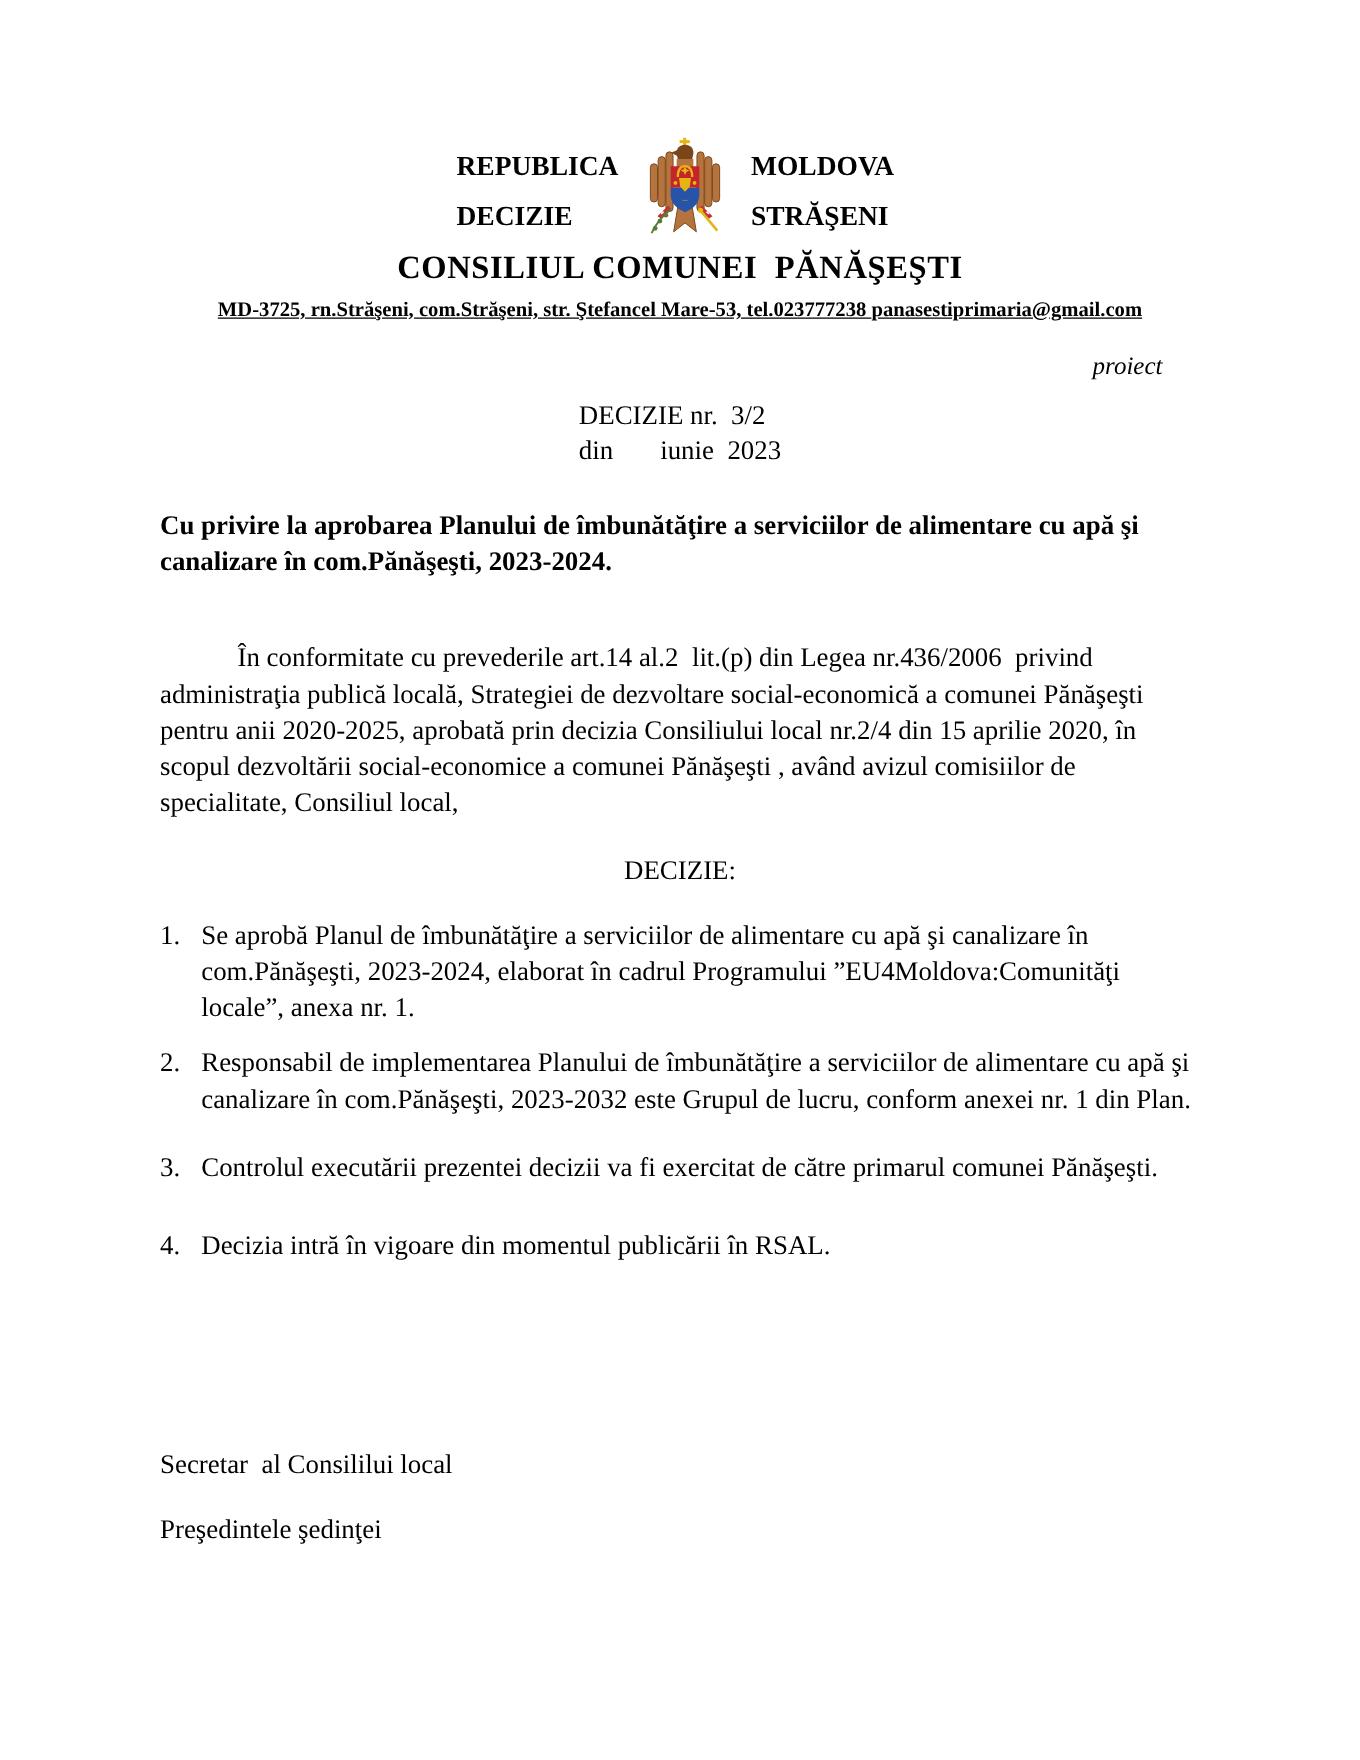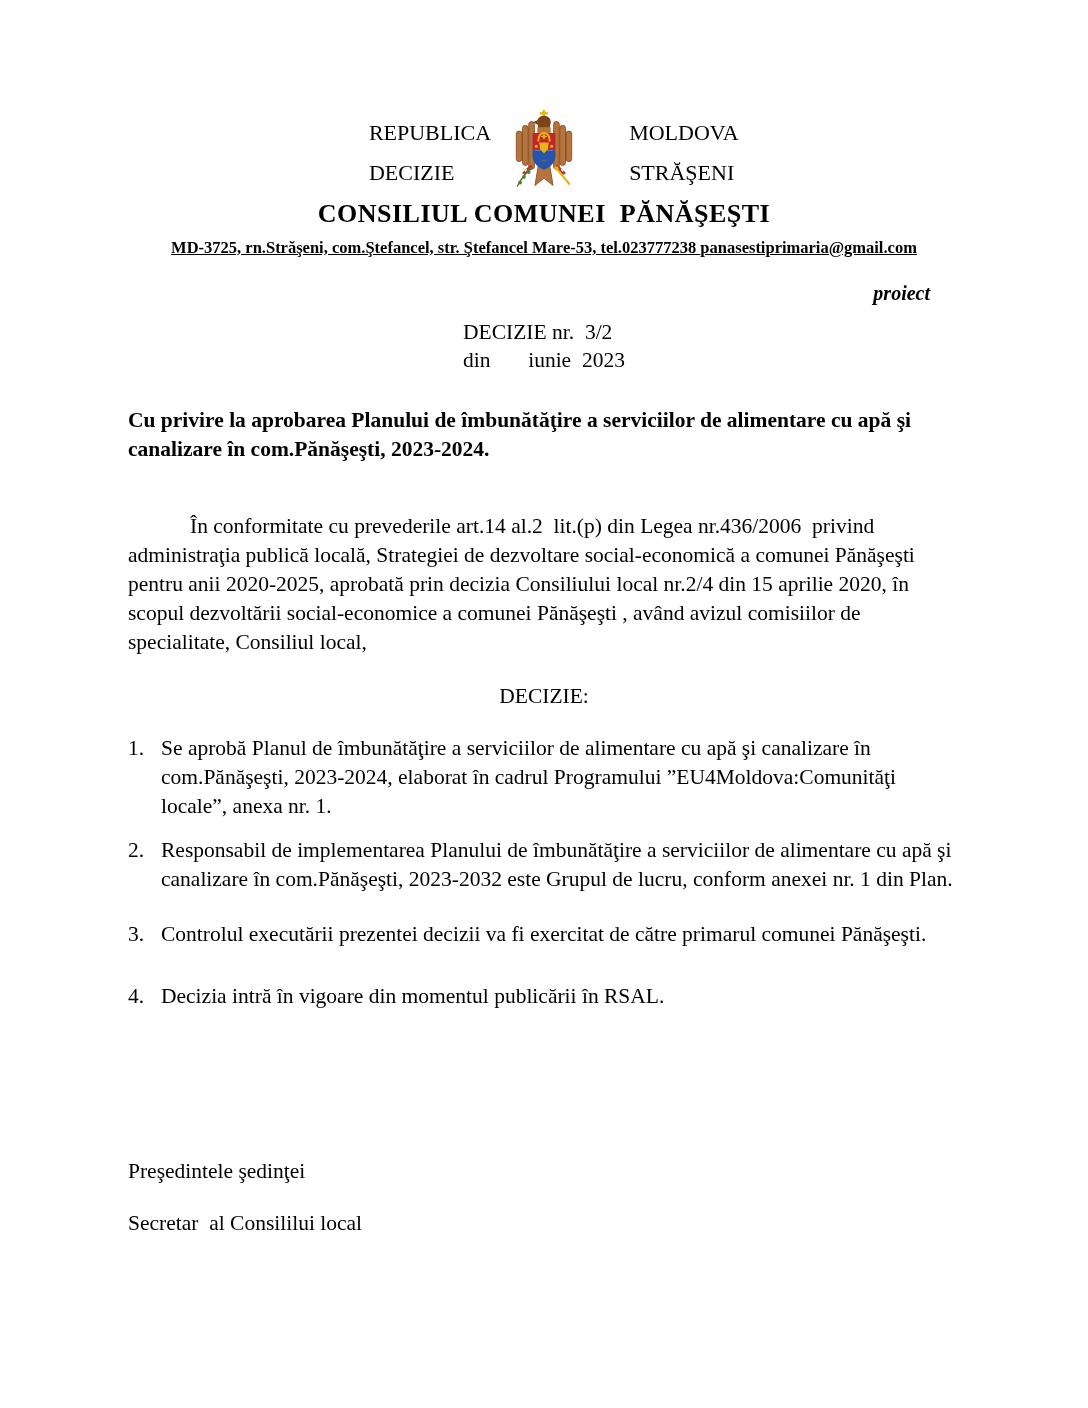--- a/index.html
+++ b/index.html
@@ -11,32 +11,32 @@
     color:#000000;
     font-family:"Liberation Serif", serif;
     font-size:21.5px;
     overflow:hidden;
   }
   .pre { white-space:pre-wrap; }
 
   
   .header { padding-top:110px; text-align:center; }
   .header-row { display:flex; justify-content:center; align-items:center; gap:22px; }
-  .org-col { font-weight:normal; font-size:22px; line-height:40px; text-align:left;margin-left:32px; }
+  .org-col { font-weight:bold; font-size:22px; line-height:40px; text-align:left; }
   .org-col.left  { min-width:122px; }
   .org-col.right { min-width:122px; }
   .emblem-box { width:62px; height:86px; flex:none; }
   .org-line3 { font-weight:bold; font-size:26px; margin-top:3px; letter-spacing:0.5px; }
   .address { margin-top:9px; font-weight:bold; font-size:16.5px; }
   .address .addr-text, .address .addr-email { text-decoration:underline; color:#000; }
 
   
   .content { margin:0 128px; }
   .proiect { text-align:right; padding-right:158px; margin-top:24px;
-             font-weight:bold; font-style:italic; font-size:20px; }
+             font-weight:normal; font-style:italic; font-size:20px; }
   .decision-head { text-align:center; margin-top:13px; }
   .decision-head-inner { display:inline-block; text-align:left;
              font-weight:normal; font-size:21.5px; line-height:28px; }
   .subject { margin-top:32px; font-weight:bold; line-height:29px; }
   .preamble { margin-top:48px; line-height:29px; text-indent:62px; }
   .decide-heading { margin-top:25px; text-align:center; line-height:29px; }
   .decide-list { margin-top:23px; }
   .decide-item { display:flex; line-height:29px; }
   .decide-item .num { flex:none; width:33px; }
   .decide-item .txt { flex:1; padding-right:2px; }
@@ -122,21 +122,21 @@
 
       <div class="org-col right">
         <div class="pre">MOLDOVA</div>
         <div class="pre">STRĂŞENI</div>
       </div>
     </div>
 
     <div class="org-line3 pre">CONSILIUL COMUNEI  PĂNĂŞEŞTI</div>
 
     <div class="address">
-      <span class="addr-text pre">MD-3725, rn.Străşeni, com.Ştefancel, str. Ştefancel Mare-53, tel.023777238 </span><span class="addr-email pre">panasestiprimaria@gmail.com</span>
+      <span class="addr-text pre">MD-3725, rn.Străşeni, com.Străşeni, str. Ştefancel Mare-53, tel.023777238 </span><span class="addr-email pre">panasestiprimaria@gmail.com</span>
     </div>
   </div>
 
   <div class="proiect pre">proiect</div>
 
   <div class="decision-head">
     <div class="decision-head-inner">
       <div class="pre">DECIZIE nr.  3/2</div>
       <div class="pre">din       iunie  2023</div>
     </div>
@@ -162,18 +162,18 @@
         <span class="num pre">3.</span>
         <span class="txt pre">Controlul executării prezentei decizii va fi exercitat de către primarul comunei Pănăşeşti.</span>
       </div>
       <div class="decide-item">
         <span class="num pre">4.</span>
         <span class="txt pre">Decizia intră în vigoare din momentul publicării în RSAL.</span>
       </div>
     </div>
 
     <div class="signatures">
+      <div class="signature pre">Secretar  al Consililui local</div>
       <div class="signature pre">Preşedintele şedinţei</div>
-      <div class="signature pre">Secretar  al Consililui local</div>
     </div>
   </div>
 
 </div>
 
 </body></html>

